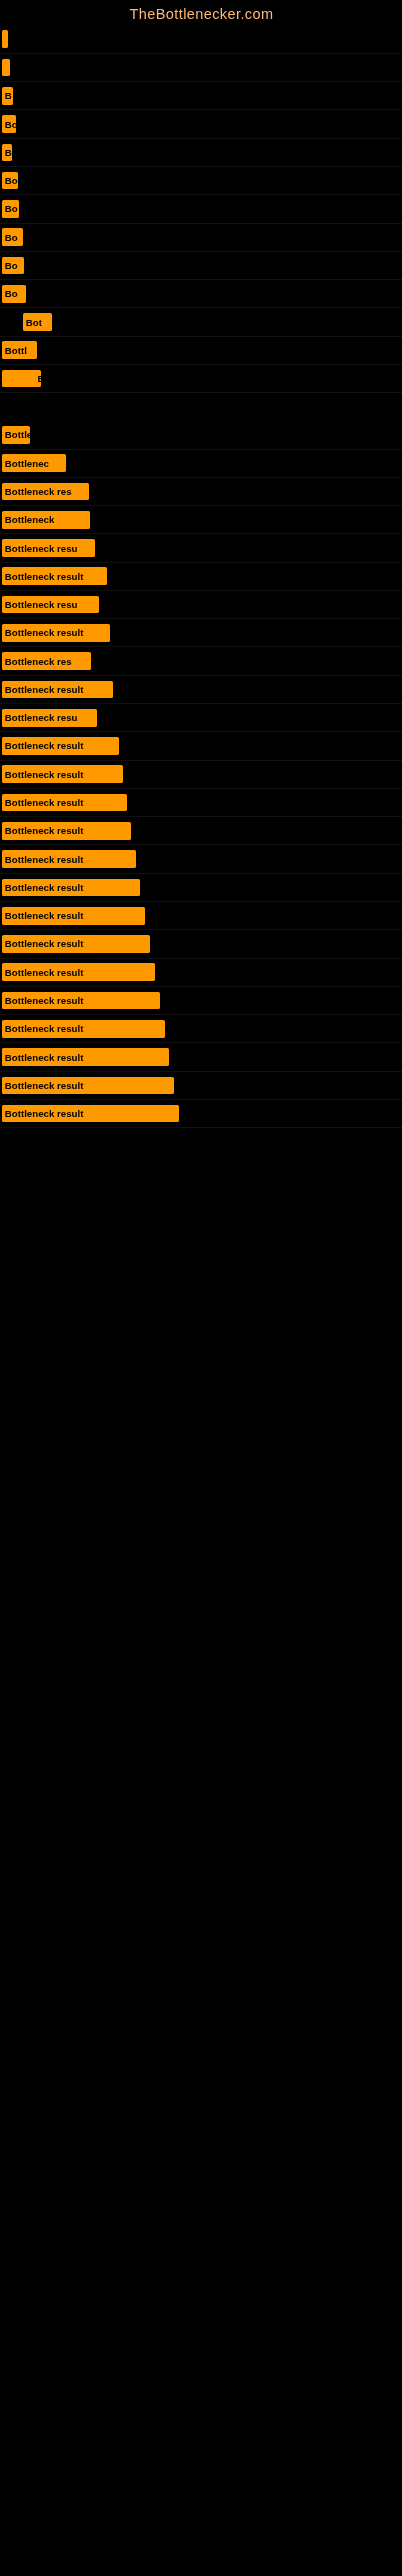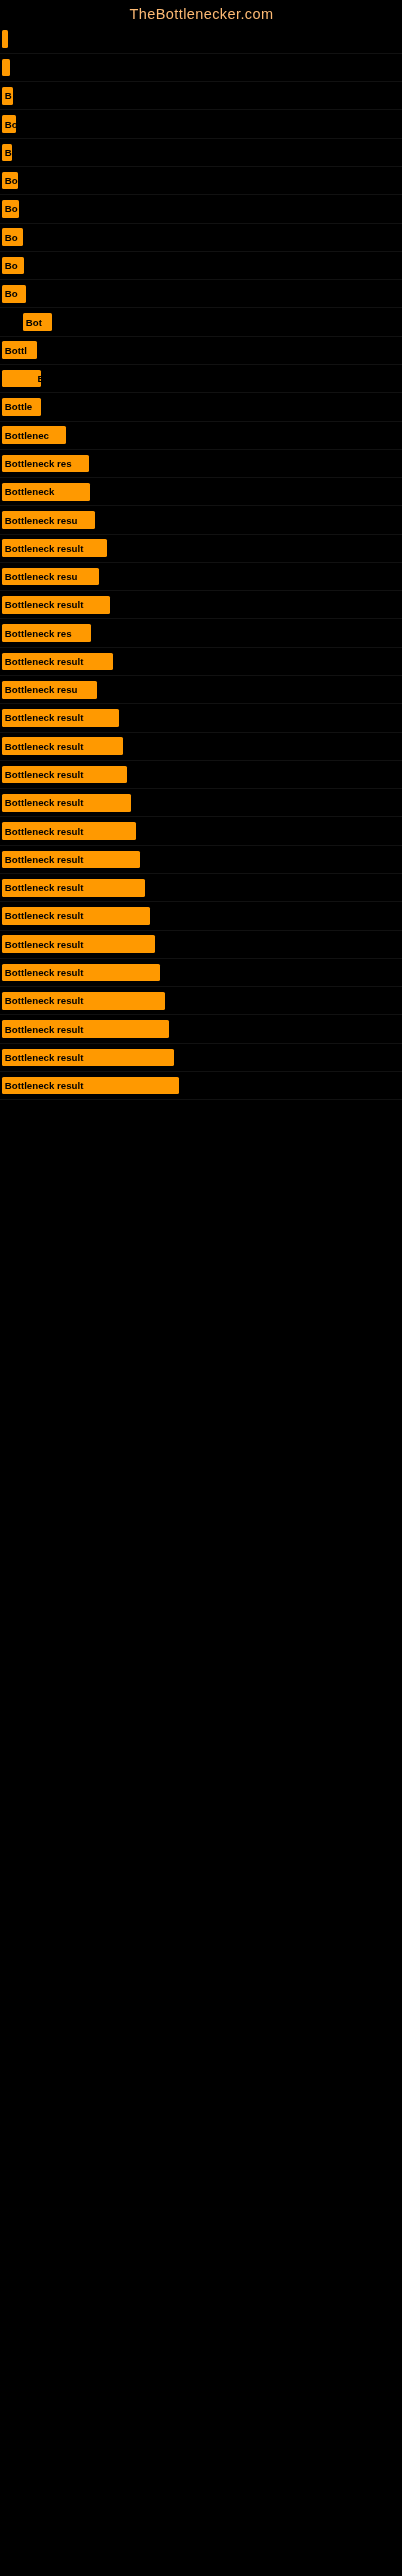--- a/index.html
+++ b/index.html
@@ -81,21 +81,21 @@
     <div class="bar-row">
       <div class="bar-label" style="width: 29px; margin-left: 21px;">Bot</div>
     </div>
     <div class="bar-row">
       <div class="bar-label" style="width: 35px;">Bottl</div>
     </div>
     <div class="bar-row">
       <div class="bar-label" style="width: 34px; padding-left: 36px;">Bott</div>
     </div>
     <div class="bar-row">
-      <div class="bar-label" style="width: 39px;">Bottle</div>
+      <div class="bar-label" style="width: 28px; margin-top: 28px;">Bottle</div>
     </div>
     <div class="bar-row">
       <div class="bar-label" style="width: 64px;">Bottlenec</div>
     </div>
     <div class="bar-row">
       <div class="bar-label" style="width: 87px;">Bottleneck res</div>
     </div>
     <div class="bar-row">
       <div class="bar-label" style="width: 88px;">Bottleneck</div>
     </div>

